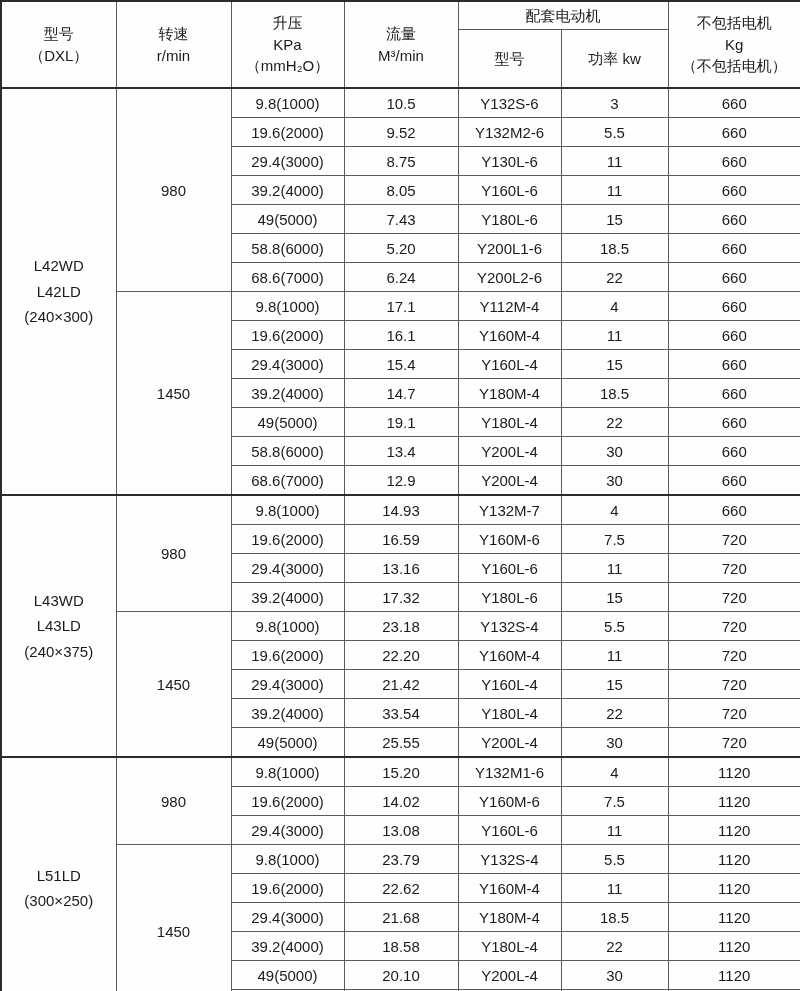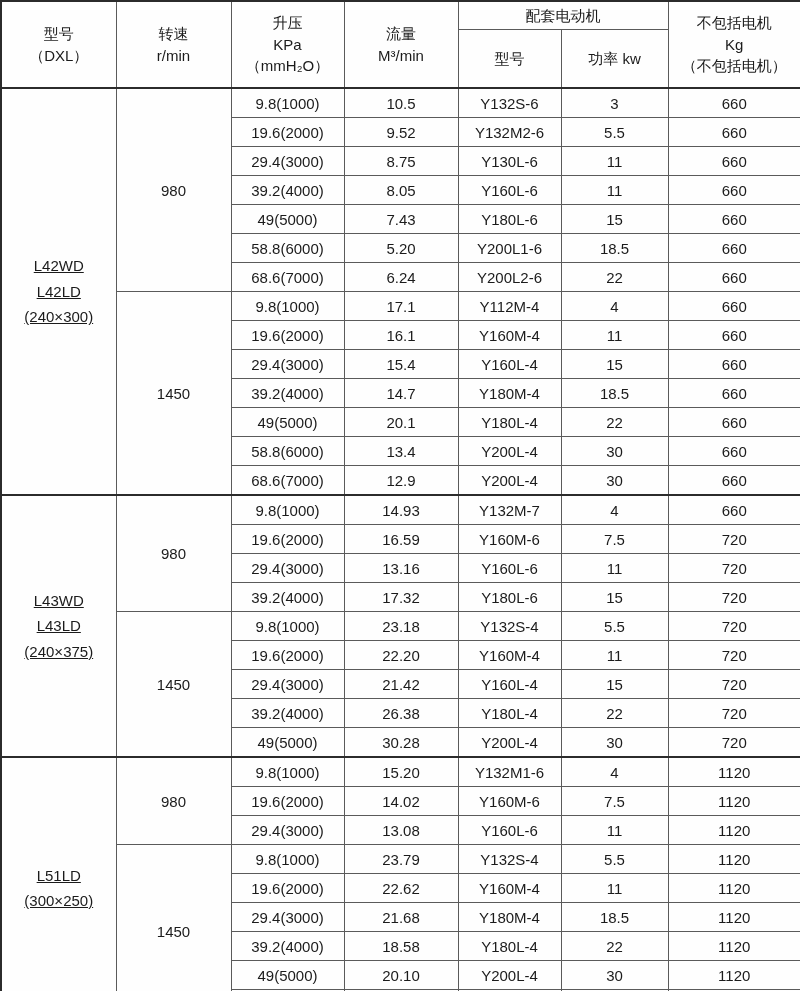--- a/index.html
+++ b/index.html
@@ -44,21 +44,20 @@
   thead tr.head-top th { height: 27px; }
   thead tr.head-sub th { height: 57px; }
   thead th .hline { display: block; }
   
   tbody tr.group-start td { border-top: 2px solid #2b2b2b; }
   tbody td { height: 28px; }
   td.model-cell {
     white-space: normal;
     line-height: 1.7;
     font-size: 15px;
-    text-decoration: underline;
   }
   td.speed-cell { font-size: 15px; }
 </style>
 </head>
 <body>
 
 <div class="page">
   <table class="spec">
     <colgroup>
       <col style="width:115px">
@@ -180,21 +179,21 @@
         </tr>
         <tr>
           <td>39.2(4000)</td>
           <td>14.7</td>
           <td>Y180M-4</td>
           <td>18.5</td>
           <td>660</td>
         </tr>
         <tr>
           <td>49(5000)</td>
-          <td>20.1</td>
+          <td>19.1</td>
           <td>Y180L-4</td>
           <td>22</td>
           <td>660</td>
         </tr>
         <tr>
           <td>58.8(6000)</td>
           <td>13.4</td>
           <td>Y200L-4</td>
           <td>30</td>
           <td>660</td>
@@ -257,28 +256,28 @@
         </tr>
         <tr>
           <td>29.4(3000)</td>
           <td>21.42</td>
           <td>Y160L-4</td>
           <td>15</td>
           <td>720</td>
         </tr>
         <tr>
           <td>39.2(4000)</td>
-          <td>26.38</td>
+          <td>33.54</td>
           <td>Y180L-4</td>
           <td>22</td>
           <td>720</td>
         </tr>
         <tr>
           <td>49(5000)</td>
-          <td>30.28</td>
+          <td>25.55</td>
           <td>Y200L-4</td>
           <td>30</td>
           <td>720</td>
         </tr>
         <tr class="group-start">
           <td rowspan="9" class="model-cell">
             <div>L51LD</div>
             <div>(300×250)</div>
           </td>
           <td rowspan="3" class="speed-cell">980</td>

